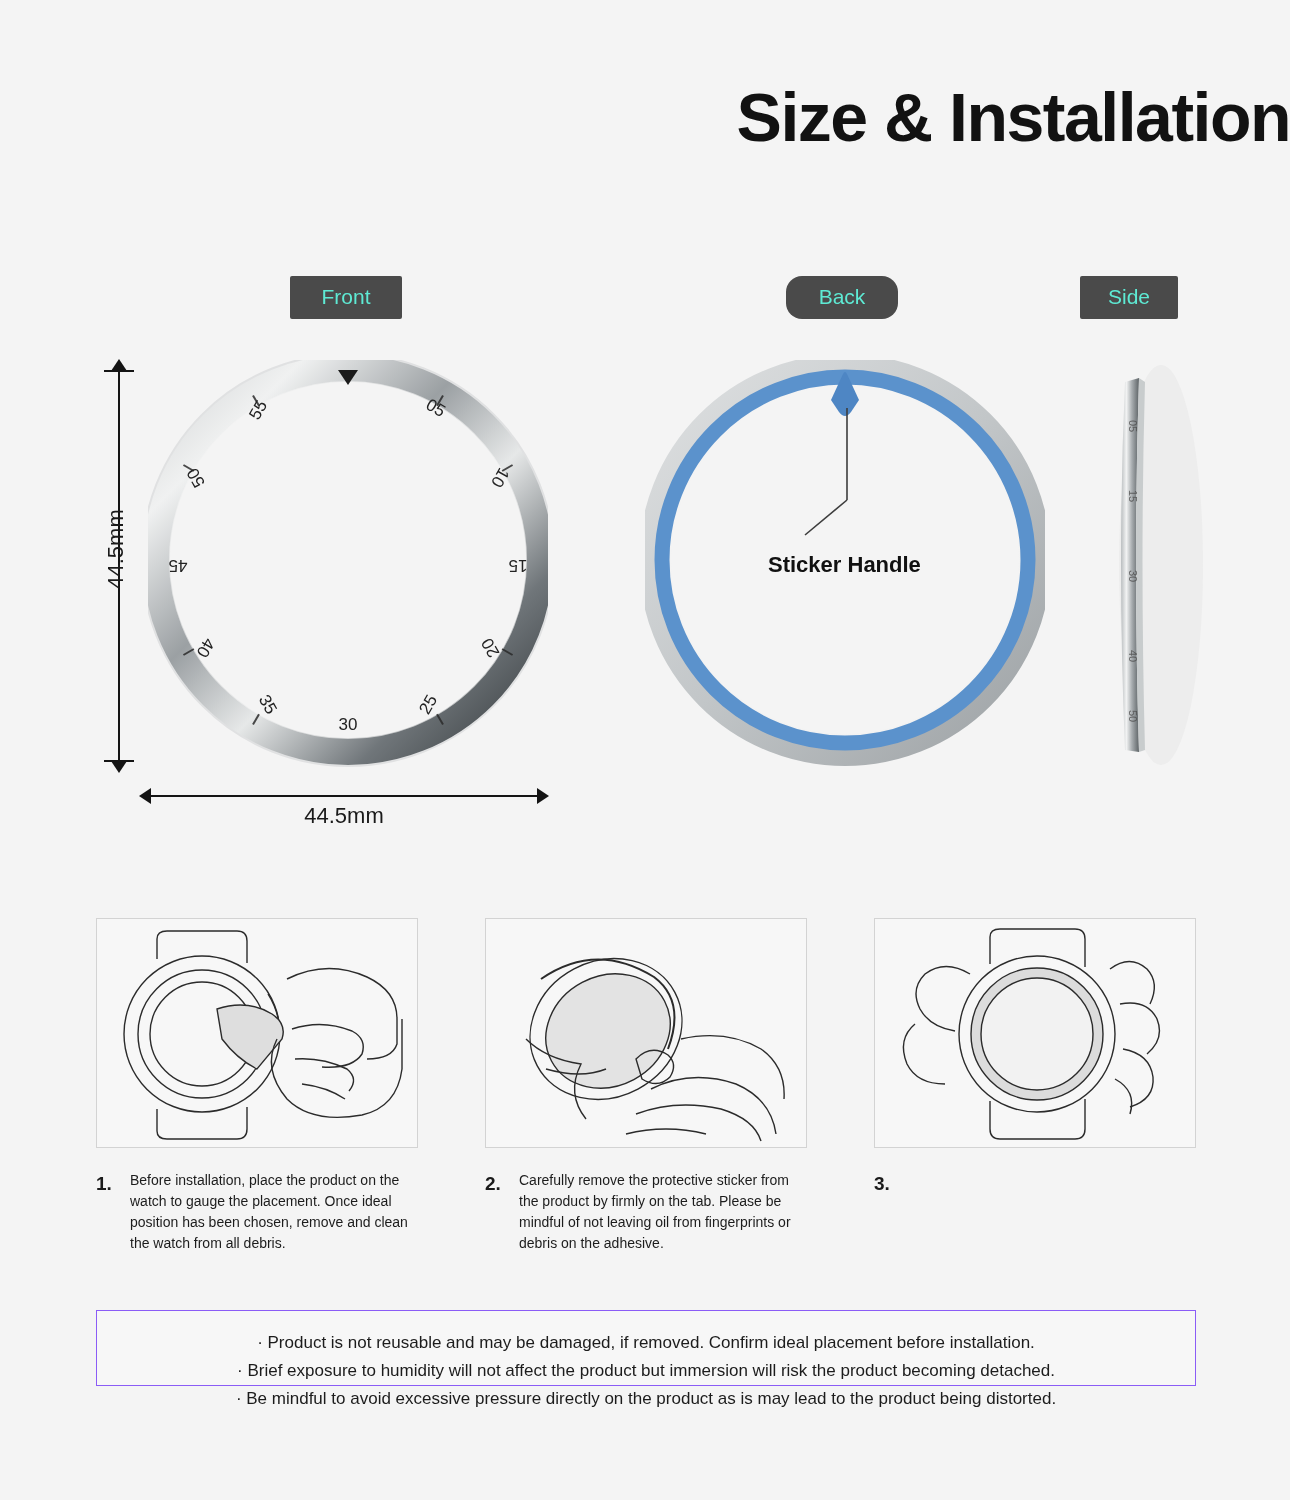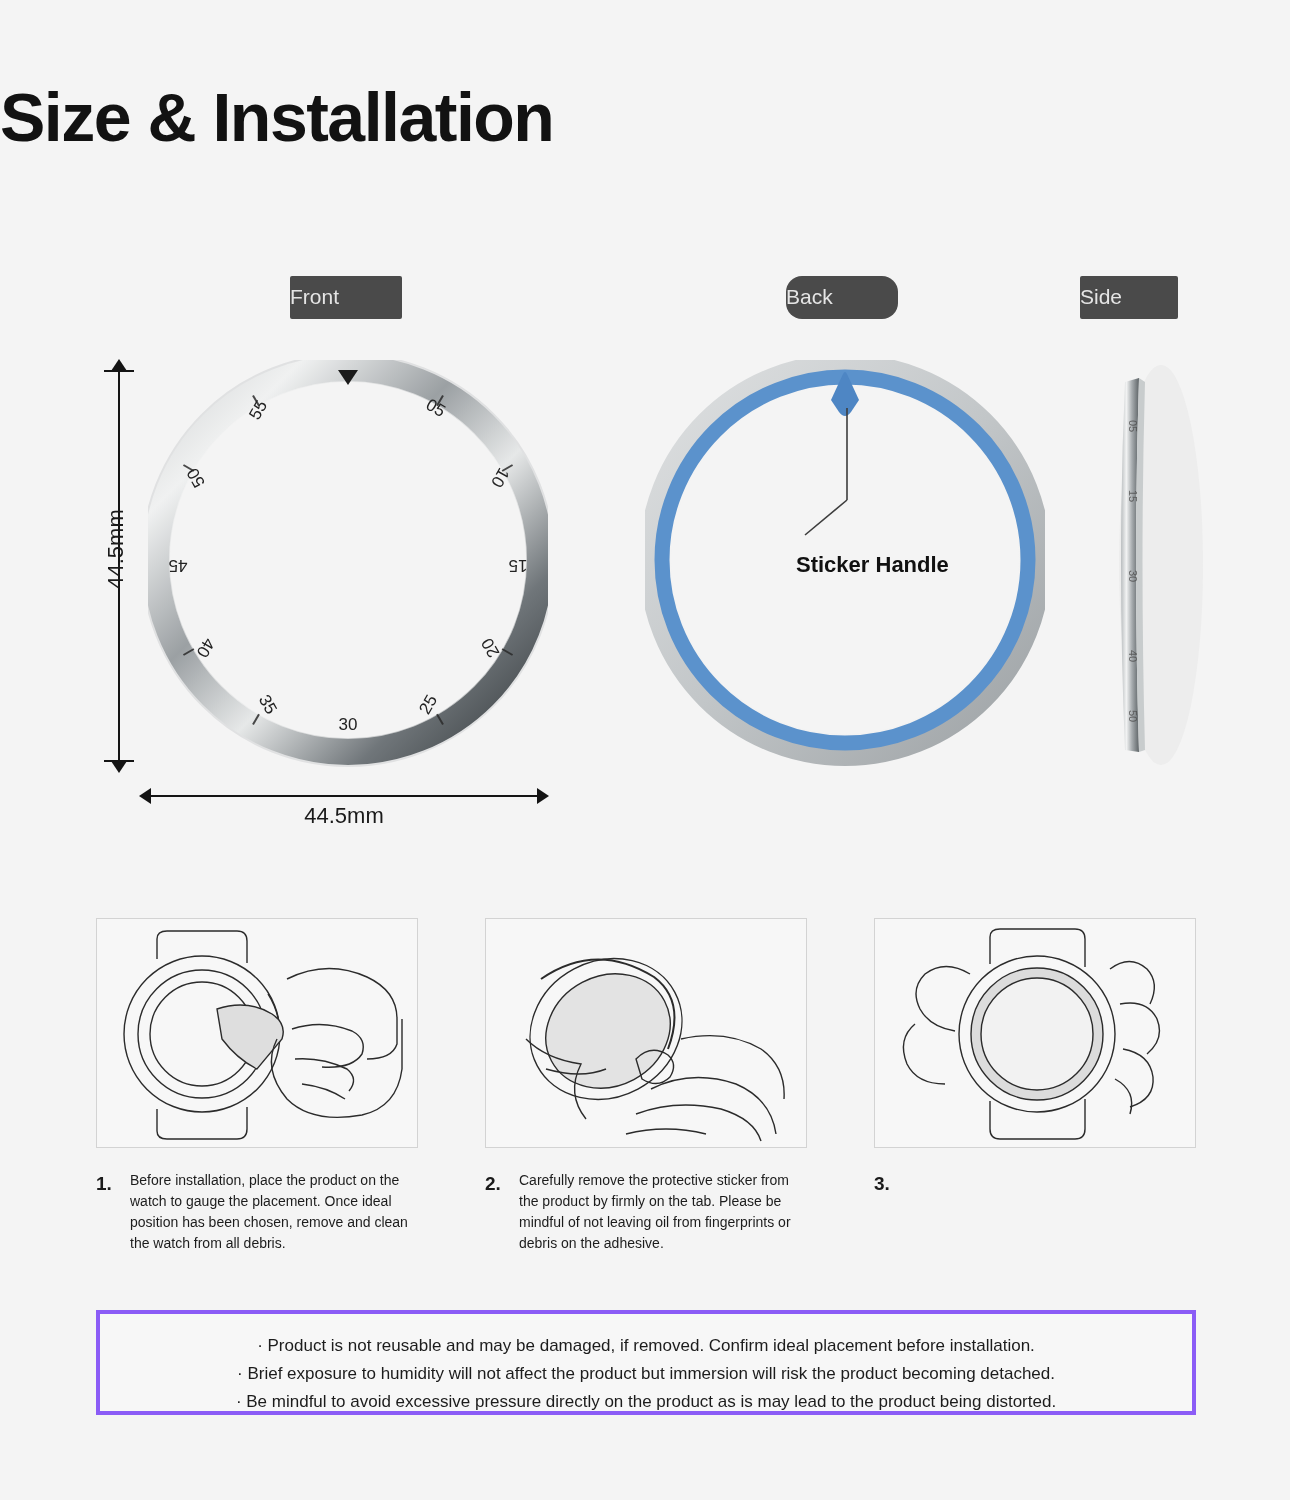--- a/index.html
+++ b/index.html
@@ -14,33 +14,34 @@
   .page {
     position: relative;
     width: 1290px; height: 1500px;
     background: #f4f4f4;
   }
 
   
   .title {
     position: absolute;
     top: 78px; left: 0; width: 100%;
-    text-align: left;
+    text-align: right;
     font-size: 68px;
     font-weight: bold;
     letter-spacing: -1.5px;
     color: #121212;
   }
 
   
   .view-label {
     position: absolute;
     background: #4a4a4a;
-    color: #e5e5e5;
+    color: #5eead4;
     font-size: 21px;
+    text-align: center;
     padding: 9px 0 10px 0;
     border-radius: 2px;
   }
   #label-front { left: 290px; top: 276px; width: 112px; }
   #label-back  { left: 786px; top: 276px; width: 112px; border-radius: 16px; }
   #label-side  { left: 1080px; top: 276px; width: 98px; }
 
   
   .dim-vert {
     position: absolute;
@@ -93,21 +94,21 @@
   }
 
   
   .render { position: absolute; }
   #render-front { left: 148px; top: 360px; width: 400px; height: 410px; }
   #render-back  { left: 645px; top: 360px; width: 400px; height: 410px; }
   #render-side  { left: 1095px; top: 360px; width: 110px; height: 410px; }
 
   .sticker-label {
     position: absolute;
-    left: 796px; top: 552px;
+    left: 768px; top: 552px;
     font-size: 22px;
     font-weight: bold;
     color: #111;
     white-space: nowrap;
   }
 
   
   .steps {
     position: absolute;
     left: 96px; top: 918px;
@@ -138,22 +139,22 @@
   .step-text {
     font-size: 14px;
     line-height: 1.5;
     color: #1c1c1c;
   }
 
   
   .notes {
     position: absolute;
     left: 96px; top: 1310px;
-    width: 1100px; height: 105px;
-    border: 4px solid #8b5cf6;
+    width: 1100px; height: 76px;
+    border: 1px solid #8b5cf6;
     background: #f7f7f7;
     padding: 18px 20px;
     text-align: center;
   }
   .note {
     font-size: 17px;
     line-height: 1.65;
     color: #1c1c1c;
   }
 </style>

